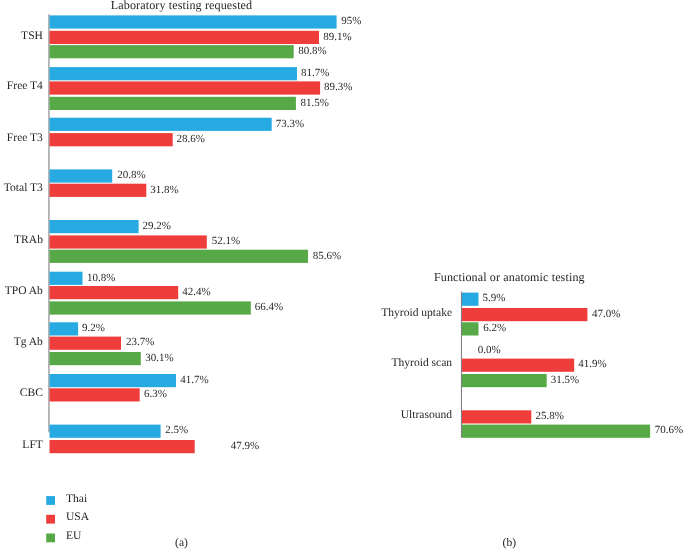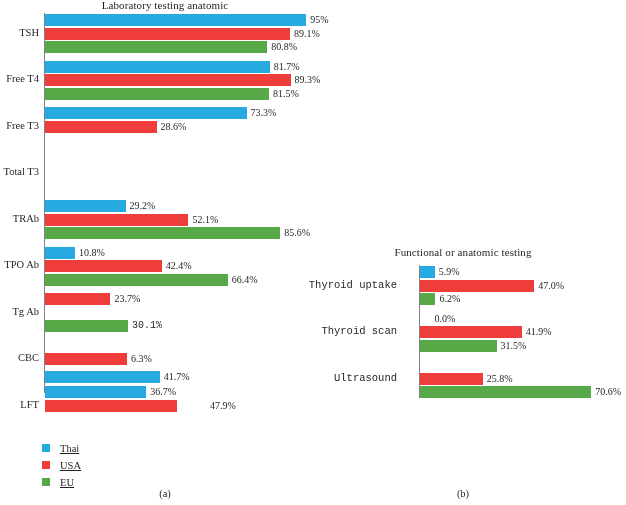--- a/index.html
+++ b/index.html
@@ -47,21 +47,21 @@
 
   .cat-label {
     position: absolute;
     text-align: right;
     font-size: 10.5px;
     color: #231f20;
     white-space: nowrap;
     line-height: 1;
   }
   #plot-a .cat-label { right: 100%; width: 120px; padding-right: 5px; }
-  #plot-b .cat-label { right: 100%; width: 120px; padding-right: 22px; font-family: Liberation Mono, monospace; }
+  #plot-b .cat-label { right: 100%; width: 120px; padding-right: 8px; }
 
   .bar-row { position: absolute; left: 1.4px; height: 12px; }
   .bar {
     position: absolute; left: 0; top: 0; height: 100%;
   }
   .bar.thai  { background: #27a9e1; }
   .bar.usa   { background: #ee3d3a; }
   .bar.eu    { background: #57a846; }
 
   .bar-value {
@@ -74,24 +74,23 @@
     padding-left: 4px;
     line-height: 1;
   }
   .bar-value.zero { padding-left: 2px; }
 
   .legend { position: absolute; }
   #legend-a { left: 42px; top: 444px; }
 
   .legend-item {
     display: flex;
-    align-items: flex-start;
+    align-items: flex-end;
     height: 15px;
     margin-bottom: 2px;
-    text-decoration: underline;
   }
   .legend-swatch {
     width: 8px; height: 8px;
     margin-right: 10px;
     flex: 0 0 auto;
   }
   .legend-swatch.thai { background: #27a9e1; }
   .legend-swatch.usa  { background: #ee3d3a; }
   .legend-swatch.eu   { background: #57a846; }
   .legend-label { font-size: 10.5px; color: #231f20; line-height: 1; }
@@ -103,21 +102,21 @@
     color: #231f20;
   }
   #caption-a { left: 0; width: 330px; top: 488px; }
   #caption-b { left: 0; width: 326px; top: 488px; }
 </style>
 </head>
 <body>
 
 <div class="panel" id="panel-a">
 
-  <div class="chart-title" id="title-a">Laboratory testing anatomic</div>
+  <div class="chart-title" id="title-a">Laboratory testing requested</div>
 
   <div class="plot" id="plot-a">
     <div class="axis-line" id="axis-a"></div>
   <div class="group" style="top: 1px; height: 39px;">
         <div class="cat-label" style="top: 13.5px;">TSH</div>
         <div class="bar-row" style="top: 0px; width: calc(100% - 1.4px);">
           <div class="bar thai" title="Thai 95%" style="width: 260.775px;"></div>
           <div class="bar-value" style="left: 260.775px;">95%</div>
         </div>
         <div class="bar-row" style="top: 13.5px; width: calc(100% - 1.4px);">
@@ -151,20 +150,28 @@
           <div class="bar-value" style="left: 201.208px;">73.3%</div>
         </div>
         <div class="bar-row" style="top: 13.5px; width: calc(100% - 1.4px);">
           <div class="bar usa" title="USA 40.5%" style="width: 111.172px;"></div>
           <div class="bar-value" style="left: 111.172px;">28.6%</div>
         </div>
         <div class="bar-row" style="top: 27px; width: calc(100% - 1.4px);"></div>
       </div>
       <div class="group" style="top: 140.5px; height: 39px;">
         <div class="cat-label" style="top: 13.5px;">Total T3</div>
+        <div class="bar-row" style="top: 0px; width: calc(100% - 1.4px);">
+          <div class="bar thai" title="Thai 20.8%" style="width: 57.096px;"></div>
+          <div class="bar-value" style="left: 57.096px;">20.8%</div>
+        </div>
+        <div class="bar-row" style="top: 13.5px; width: calc(100% - 1.4px);">
+          <div class="bar usa" title="USA 31.8%" style="width: 87.291px;"></div>
+          <div class="bar-value" style="left: 87.291px;">31.8%</div>
+        </div>
         <div class="bar-row" style="top: 27px; width: calc(100% - 1.4px);"></div>
       </div>
       <div class="group" style="top: 187px; height: 39px;">
         <div class="cat-label" style="top: 13.5px;">TRAb</div>
         <div class="bar-row" style="top: 0px; width: calc(100% - 1.4px);">
           <div class="bar thai" title="Thai 29.2%" style="width: 80.154px;"></div>
           <div class="bar-value" style="left: 80.154px;">29.2%</div>
         </div>
         <div class="bar-row" style="top: 13.5px; width: calc(100% - 1.4px);">
           <div class="bar usa" title="USA 52.1%" style="width: 143.014px;"></div>
@@ -189,46 +196,46 @@
           <div class="bar eu" title="EU 66.4%" style="width: 182.268px;"></div>
           <div class="bar-value" style="left: 182.268px;">66.4%</div>
         </div>
       </div>
       <div class="group" style="top: 280px; height: 39px;">
         <div class="cat-label" style="top: 13.5px;">Tg Ab</div>
         <div class="bar-row" style="top: 0px; width: calc(100% - 1.4px);">
           <div class="bar thai" title="Thai 9.2%" style="width: 25.254px;"></div>
           <div class="bar-value" style="left: 25.254px;">9.2%</div>
         </div>
-        <div class="bar-row" style="top: 0; width: calc(100% - 1.4px);">
+        <div class="bar-row" style="top: 13px; width: calc(100% - 1.4px);">
           <div class="bar usa" title="USA 23.7%" style="width: 65.0565px;"></div>
           <div class="bar-value" style="left: 65.0565px;">23.7%</div>
         </div>
-        <div class="bar-row" style="top: 27px; width: calc(100% - 1.4px); font-family: Liberation Mono, monospace;">
+        <div class="bar-row" style="top: 27px; width: calc(100% - 1.4px);">
           <div class="bar eu" title="EU 30.1%" style="width: 82.6245px;"></div>
           <div class="bar-value" style="left: 82.6245px;">30.1%</div>
         </div>
       </div>
       <div class="group" style="top: 326.5px; height: 39px;">
         <div class="cat-label" style="top: 13.5px;">CBC</div>
-        <div class="bar-row" style="top: 0px; width: calc(100% - 1.4px); margin-top: 31px;">
+        <div class="bar-row" style="top: 0px; width: calc(100% - 1.4px);">
           <div class="bar thai" title="Thai 41.7%" style="width: 114.466px;"></div>
           <div class="bar-value" style="left: 114.466px;">41.7%</div>
         </div>
         <div class="bar-row" style="top: 13.5px; width: calc(100% - 1.4px);">
           <div class="bar usa" title="USA 29.7%" style="width: 81.5265px;"></div>
           <div class="bar-value" style="left: 81.5265px;">6.3%</div>
         </div>
         <div class="bar-row" style="top: 27px; width: calc(100% - 1.4px);"></div>
       </div>
       <div class="group" style="top: 373px; height: 39px;">
         <div class="cat-label" style="top: 13.5px;">LFT</div>
         <div class="bar-row" style="top: 0px; width: calc(100% - 1.4px);">
           <div class="bar thai" title="Thai 36.7%" style="width: 100.742px;"></div>
-          <div class="bar-value" style="left: 100.742px;">36.7%</div>
+          <div class="bar-value" style="left: 100.742px;">2.5%</div>
         </div>
         <div class="bar-row" style="top: 13.5px; width: calc(100% - 1.4px);">
           <div class="bar usa" title="USA 47.9%" style="width: 131.486px;"></div>
           <div class="bar-value" style="left: 131.486px; margin-left: 29px;">47.9%</div>
         </div>
         <div class="bar-row" style="top: 27px; width: calc(100% - 1.4px);"></div>
       </div>
     </div>
 
   <div class="legend" id="legend-a">

